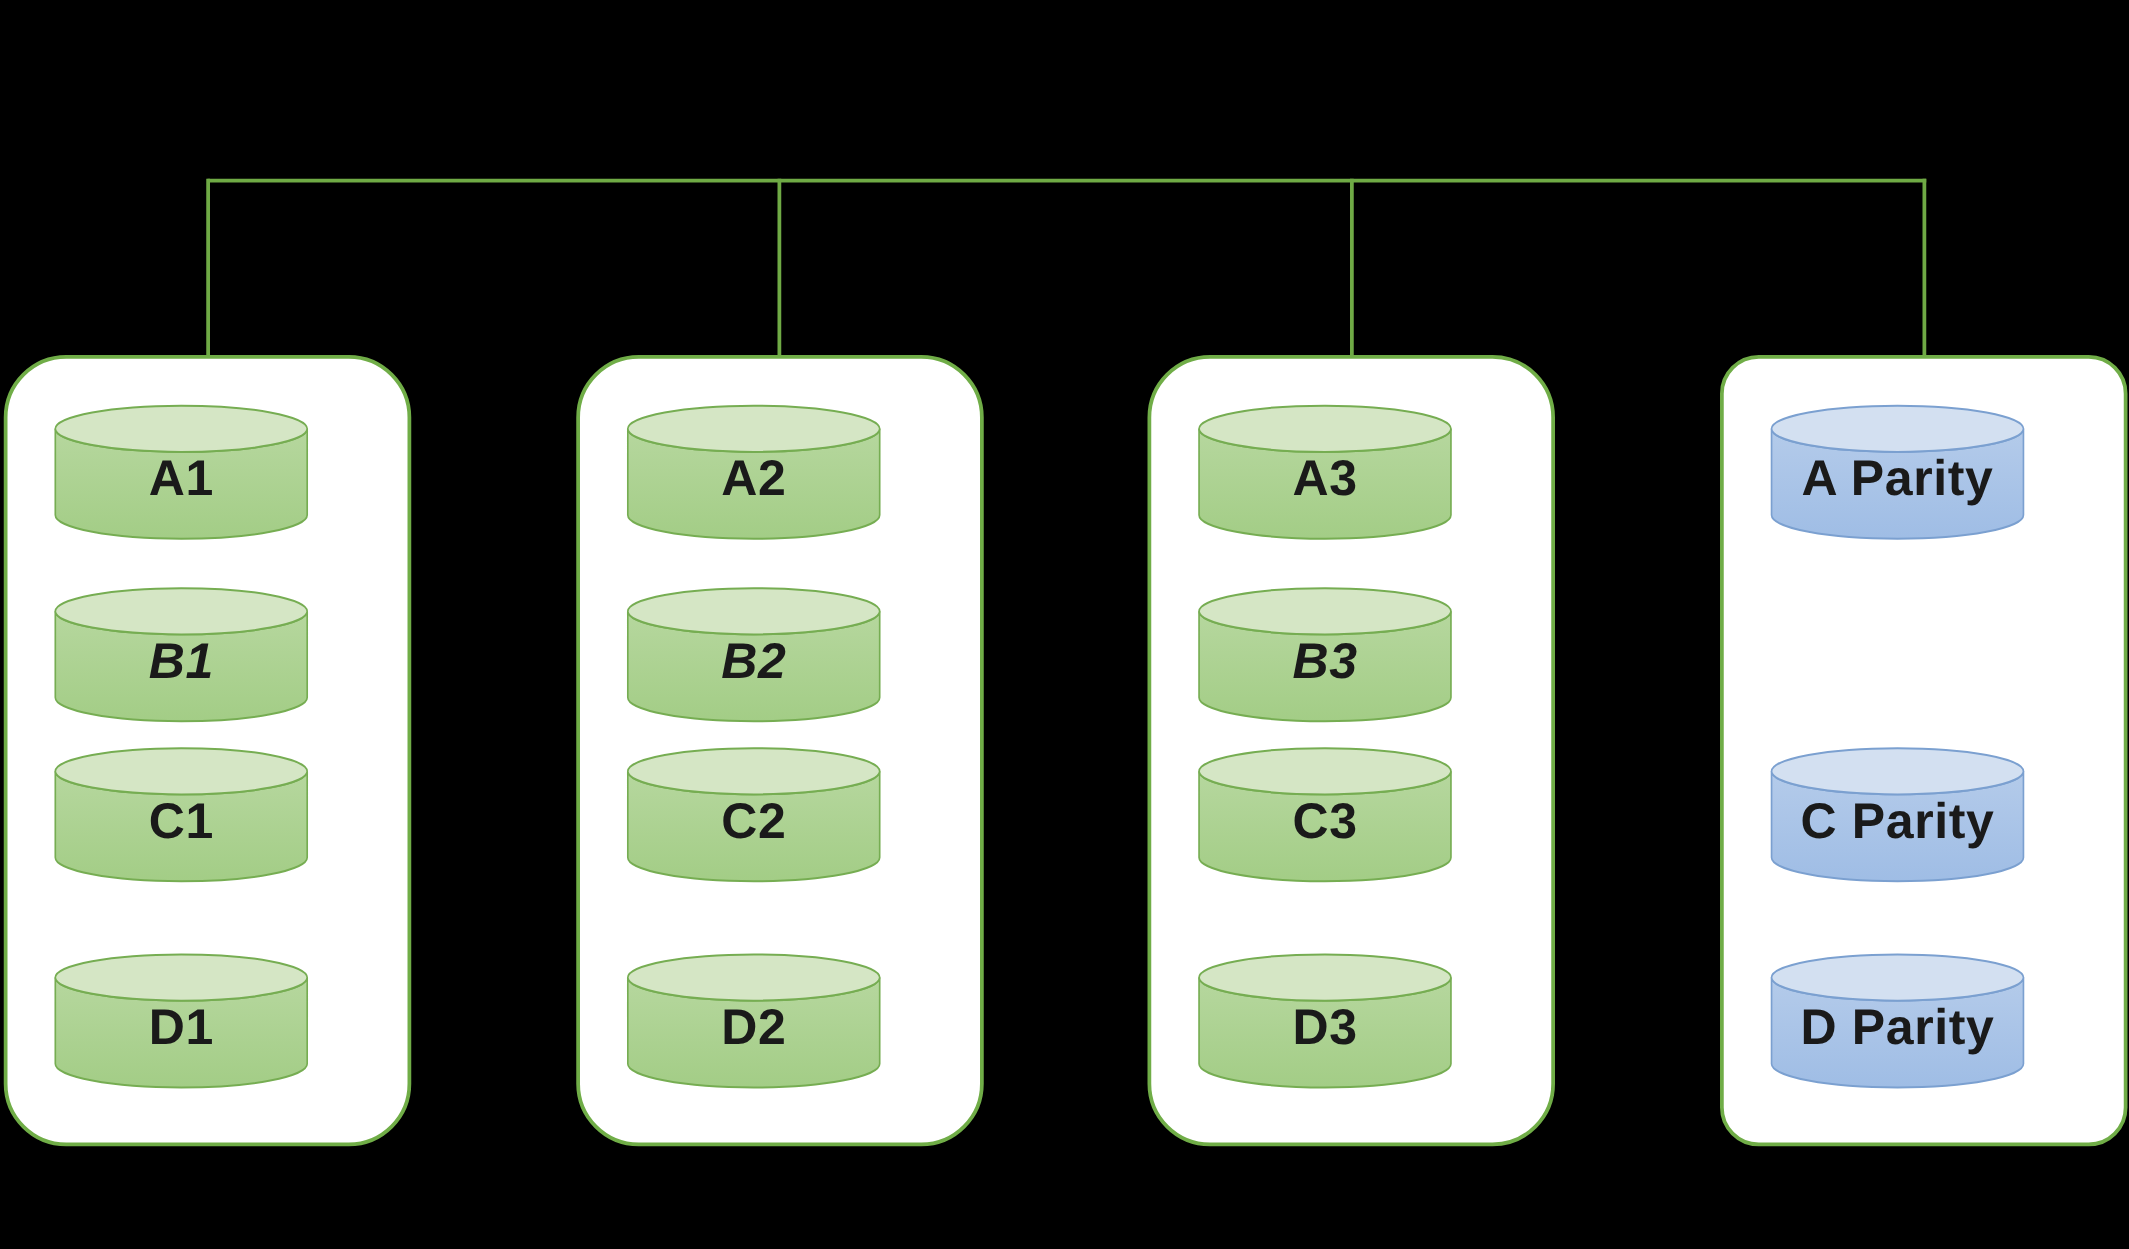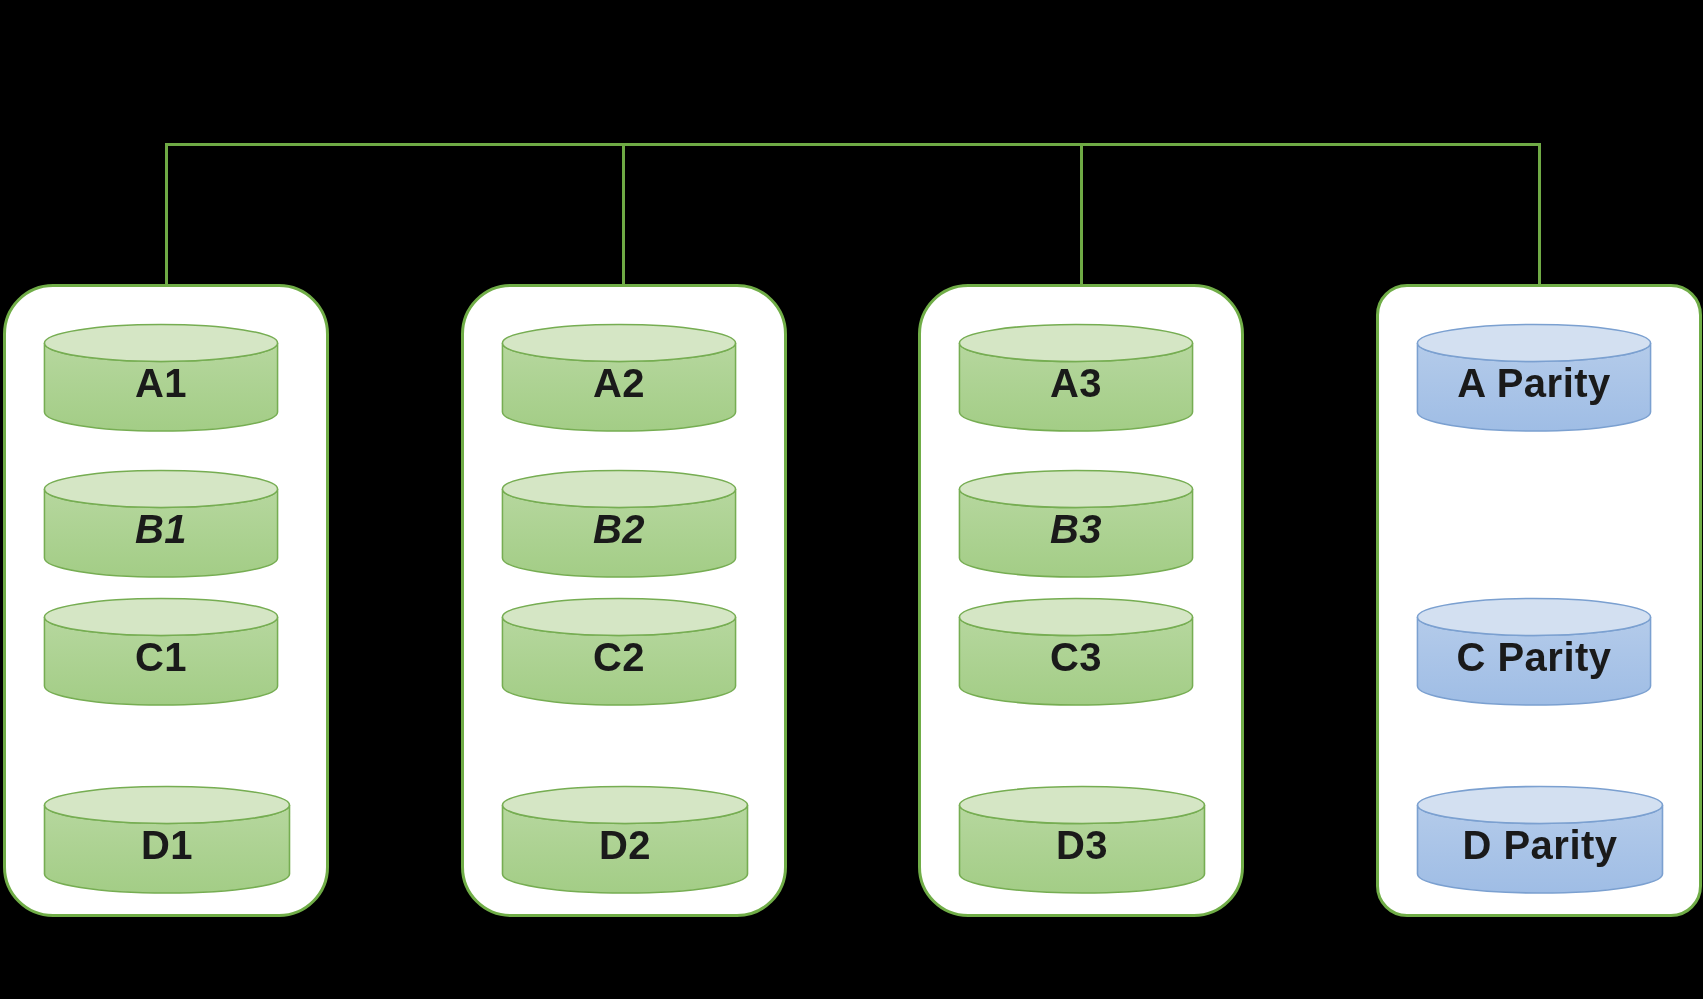--- a/index.html
+++ b/index.html
@@ -22,25 +22,25 @@
   .box{
     position:absolute;top:284px;width:326px;height:633px;
     background:#ffffff;border:3px solid #70ad47;border-radius:50px;
     box-sizing:border-box;
   }
   .box0{left:3px;}
   .box1{left:461px;text-align:center;}
   .box2{left:918px;}
   .box3{left:1376px;border-radius:31px;}
   
-  .disk{position:absolute;left:37px;width:236px;height:110px;}
+  .disk{position:absolute;left:37px;width:204px;height:110px;}
   .d0{top:36px;}
   .d1{top:182px;font-style:italic;}
   .d2{top:310px;}
-  .d3{top:498px;padding-left:12px;}
+  .d3{top:475px;}
   .disk svg{position:absolute;left:0;top:0;width:100%;height:100%;overflow:visible;}
   .disk .label{
     position:absolute;left:0;right:0;top:22px;height:76px;
     display:flex;align-items:center;justify-content:center;
     font-size:40px;font-weight:700;color:#1a1a1a;letter-spacing:.5px;
     white-space:nowrap;
   }
   .green-disk .body{fill:url(#gradGreen);stroke:#76ad52;stroke-width:1.6;}
   .green-disk .top{fill:#d5e6c5;stroke:#76ad52;stroke-width:1.6;}
   .blue-disk .body{fill:url(#gradBlue);stroke:#7ba0d0;stroke-width:1.6;}

